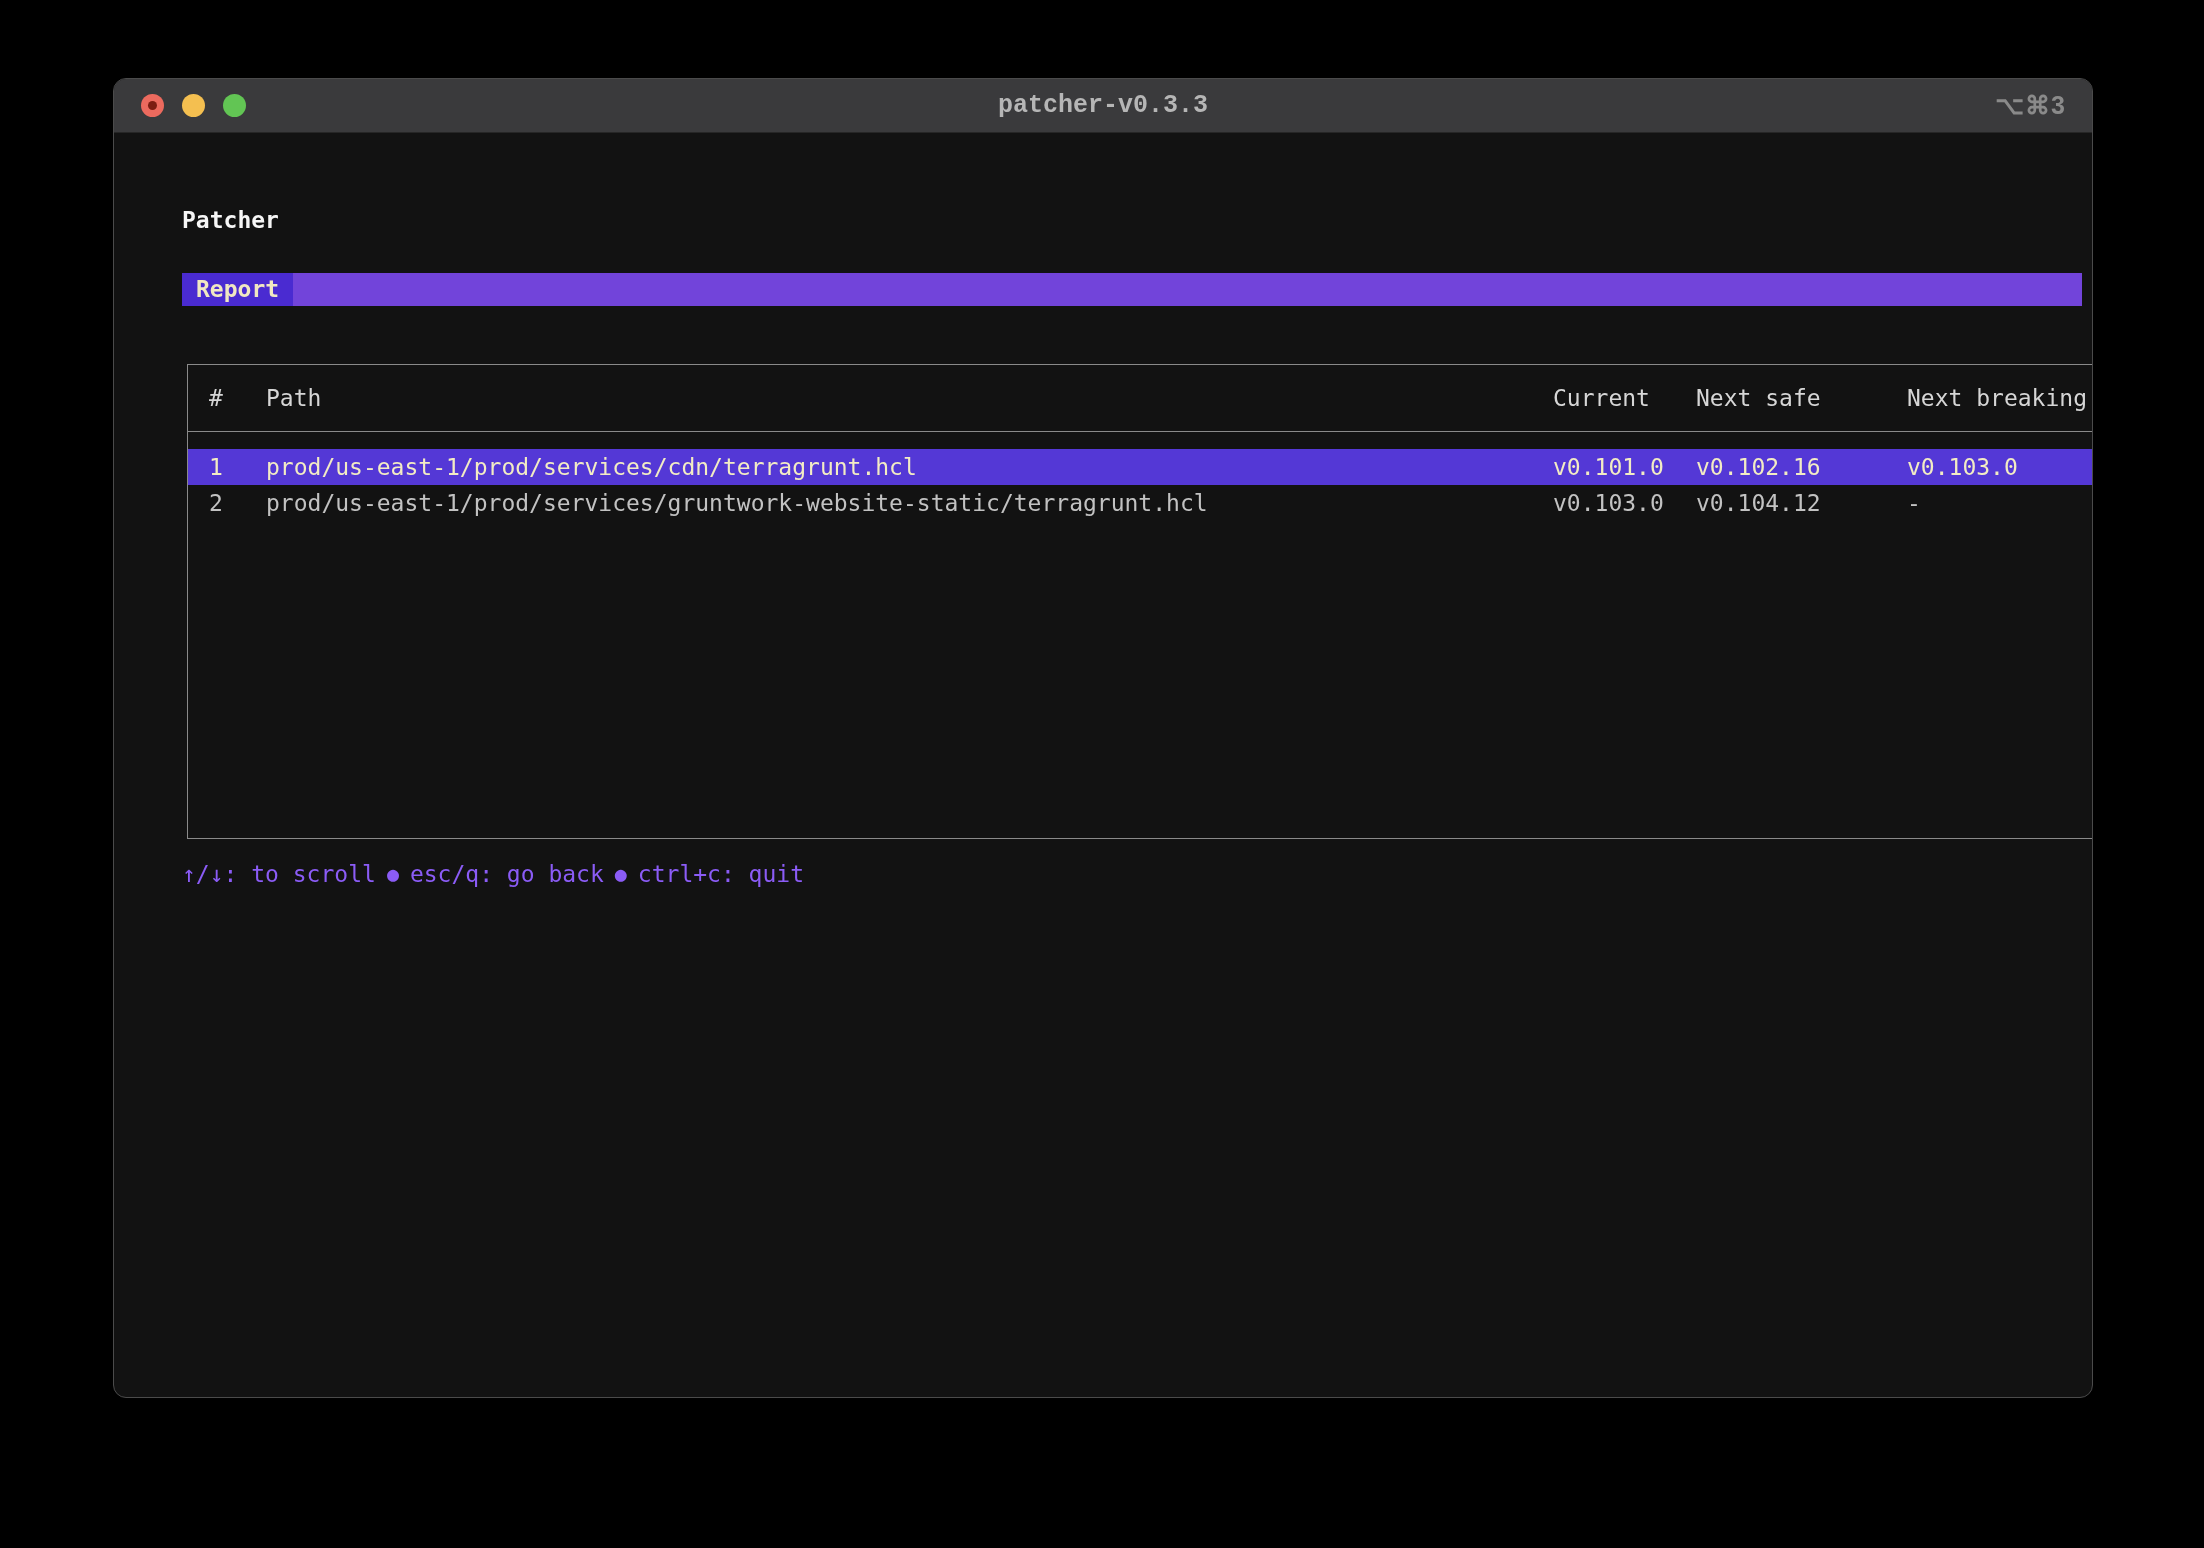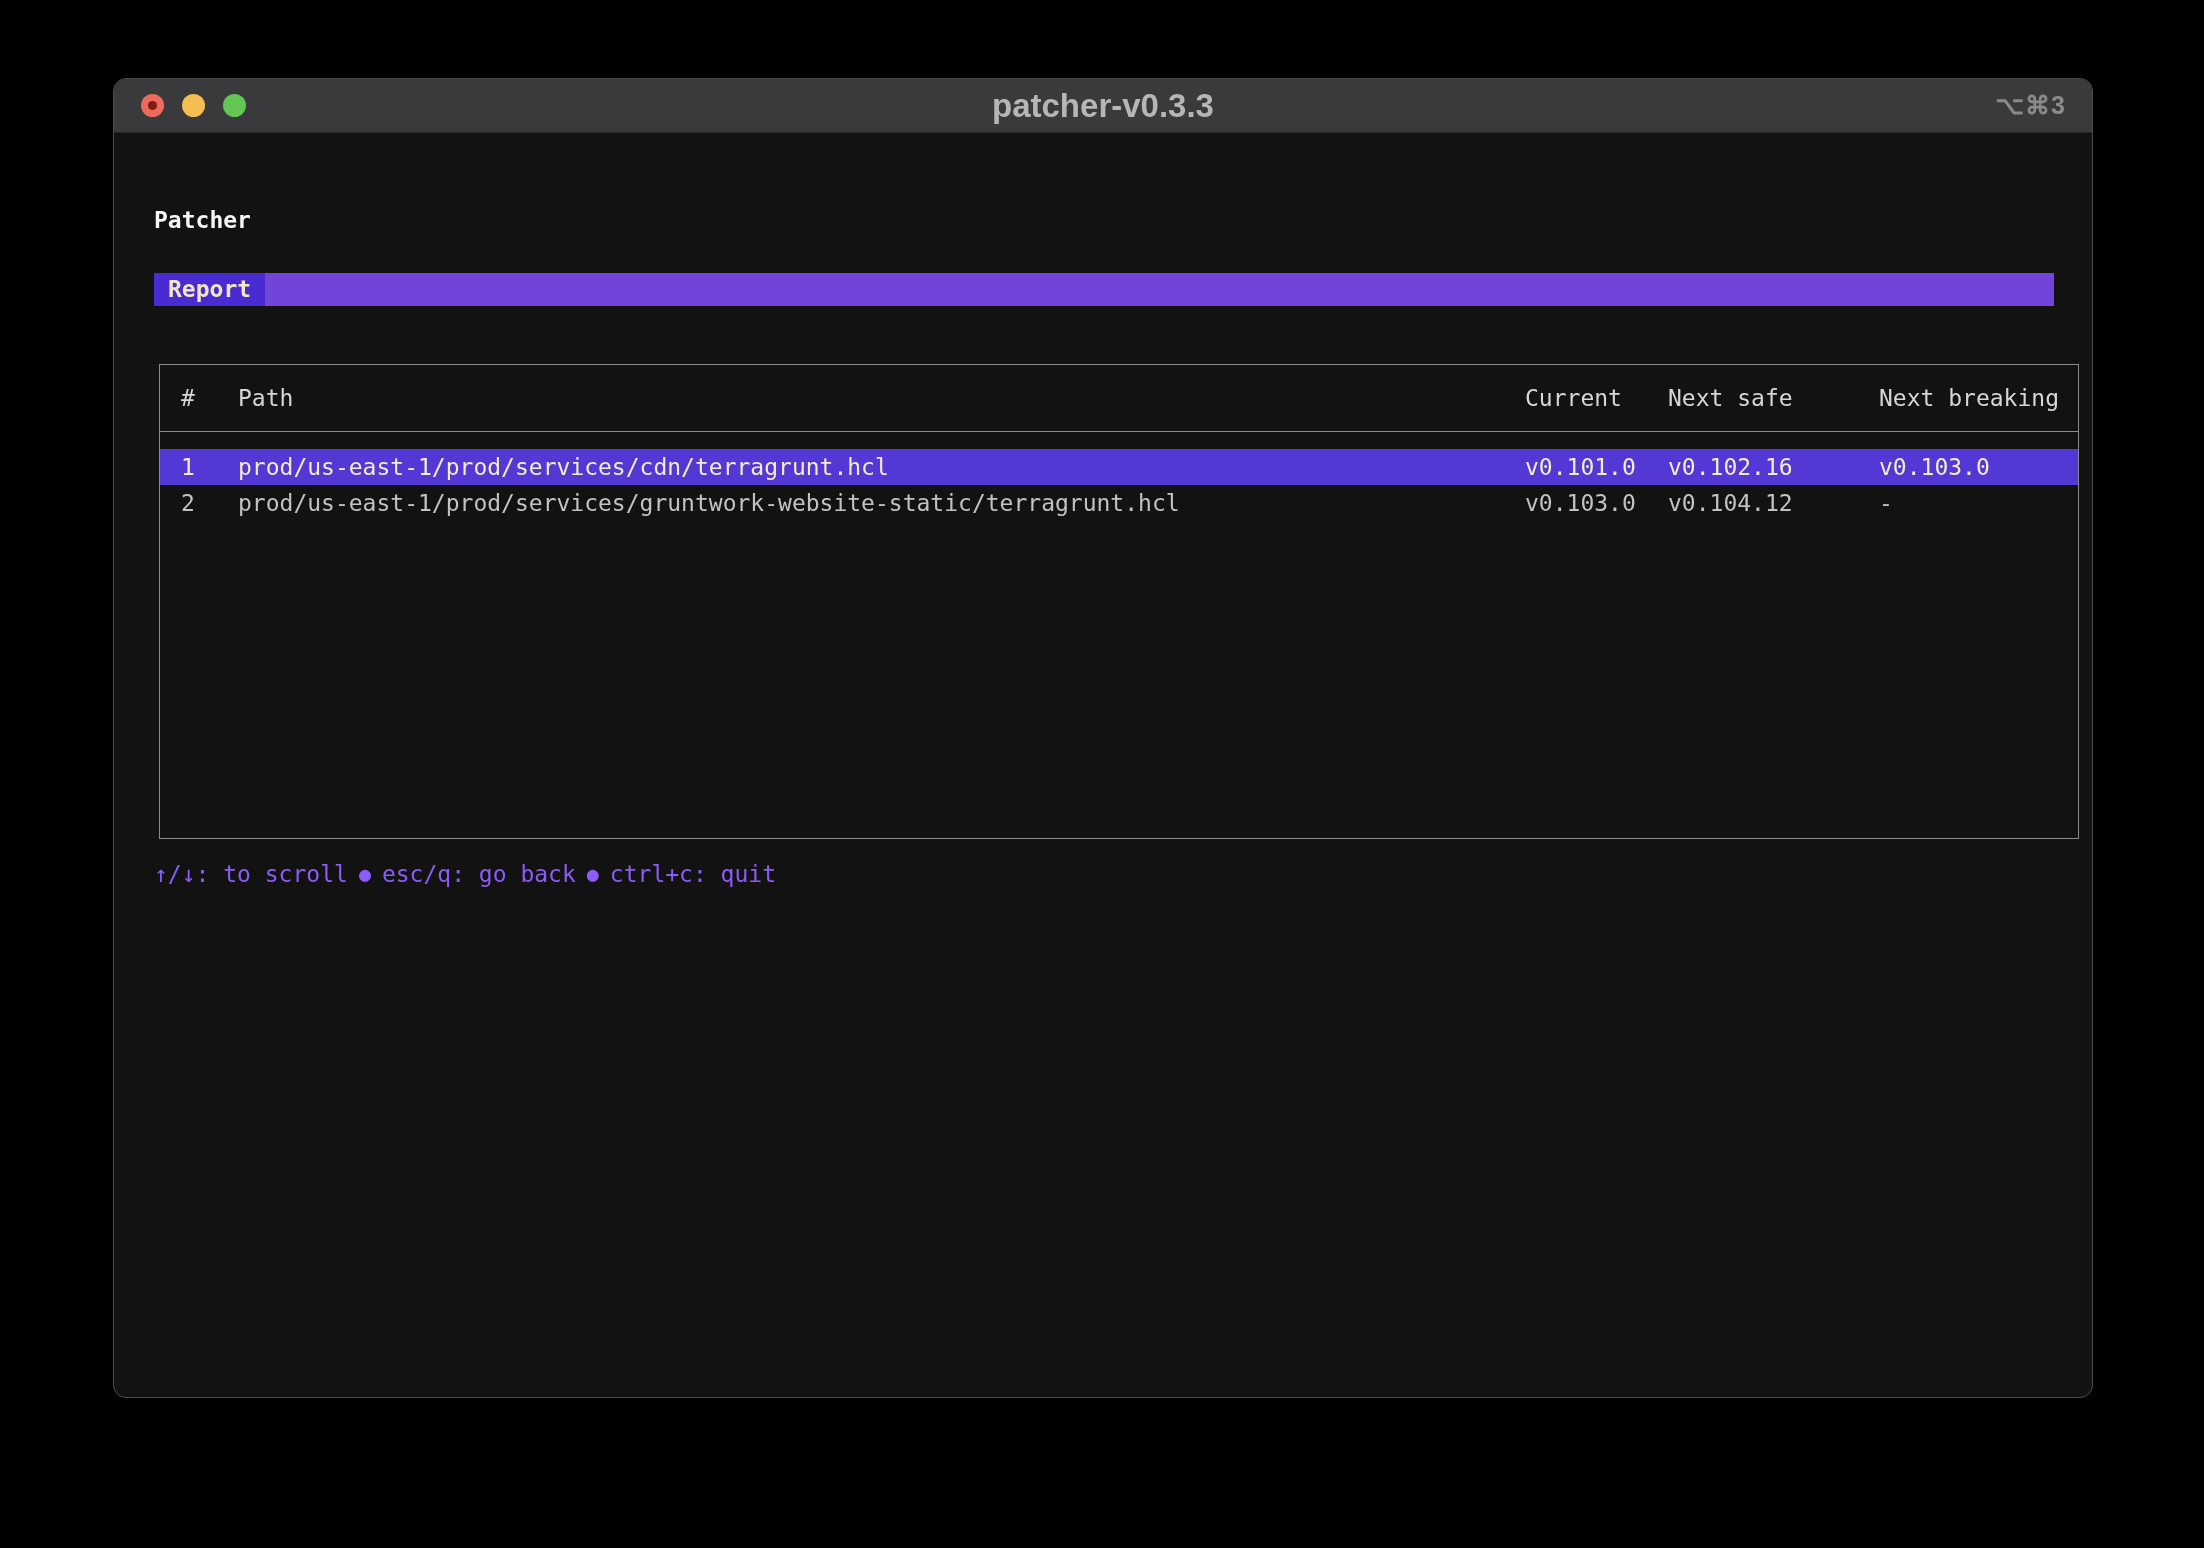--- a/index.html
+++ b/index.html
@@ -32,34 +32,35 @@
   }
   .light{width:23px;height:23px;border-radius:50%;border:none;padding:0;cursor:default;}
   .light.red{background:#ec6a5e;position:relative;}
   .light.red::after{
     content:"";position:absolute;left:7px;top:7px;width:9px;height:9px;
     border-radius:50%;background:#7c1d12;
   }
   .light.yellow{background:#f4bf50;}
   .light.green{background:#62c554;}
   .title{
-    font-family:Liberation Sans, sans-serif;
-    font-size:33px;font-weight:700;color:#b6b6b6;
+    font-family:Liberation Mono, monospace;
+    font-size:25px;font-weight:700;color:#b6b6b6;
   }
   .shortcut{
     position:absolute;right:26px;top:0;height:53px;
     display:flex;align-items:center;
     font-family:"Liberation Sans", sans-serif;
     font-size:25px;font-weight:600;color:#8a8a8a;
     letter-spacing:1px;
   }
   .content{
     padding:0 40px;
     font-size:23px;
     color:#e4e4e4;
+    margin-left:28px;
   }
   .heading{
     margin-top:74px;
     font-weight:700;
     color:#f6f6f6;
   }
   .report-bar{
     margin-top:40px;
     width:1900px;height:33px;
     background:#7244da;

